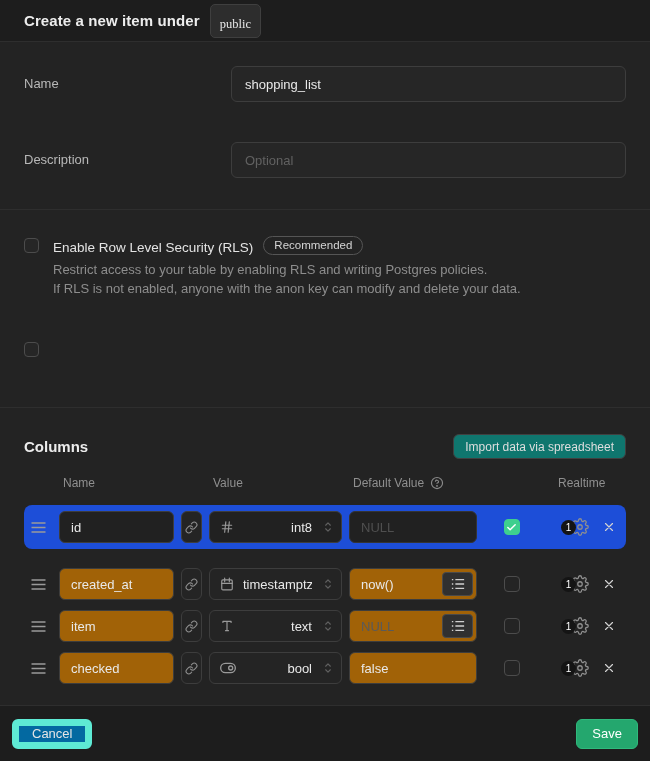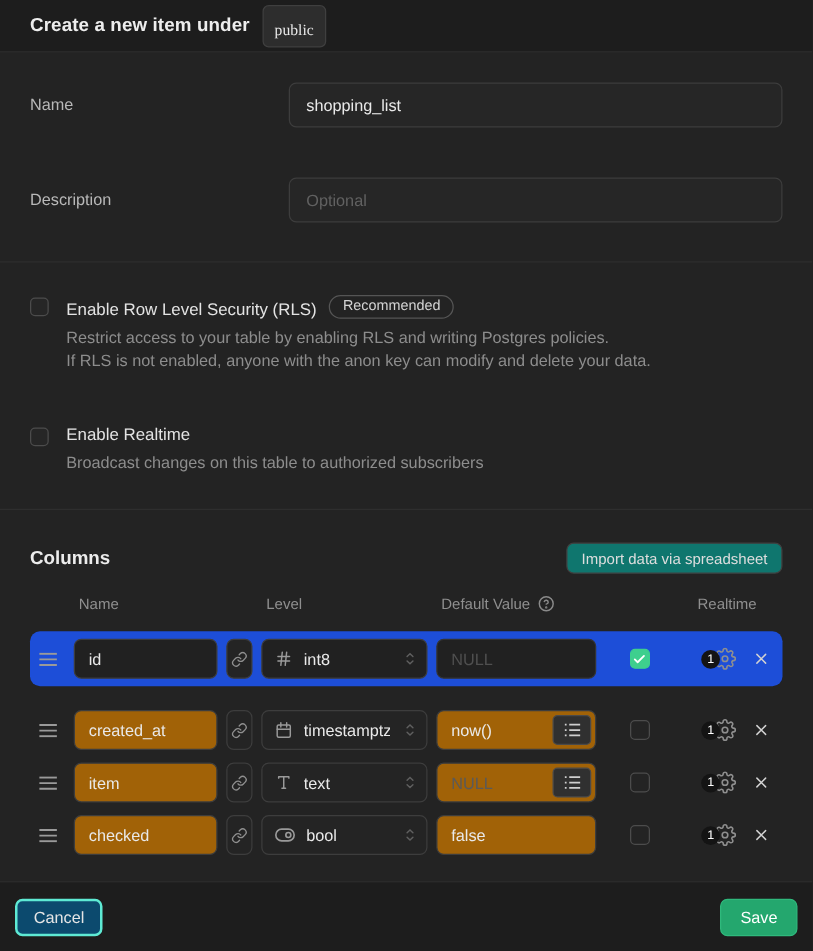--- a/index.html
+++ b/index.html
@@ -101,21 +101,21 @@
   .link-btn {
     width: 21px; height: 32px;
     background: #242424; border: 1px solid #3d3d3d; border-radius: 6px;
     display: flex; align-items: center; justify-content: center;
     color: #8f8f8f; cursor: pointer;
   }
 
   .type-select {
     height: 32px; background: #242424; border: 1px solid #3d3d3d; border-radius: 6px;
     display: flex; align-items: center; gap: 9px; padding: 0 6px 0 10px;
-    cursor: pointer; overflow: hidden;
+    cursor: pointer; overflow: hidden; text-align: right;
   }
   .type-icon { color: #9a9a9a; flex: 0 0 auto; display: flex; }
   .type-label { color: #e9e9e9; font-size: 13px; flex: 1; white-space: nowrap; overflow: hidden; }
   .select-chevrons { color: #5f5f5f; flex: 0 0 auto; display: flex; }
 
   .default-wrap { position: relative; }
   .suggest-btn {
     position: absolute; right: 4px; top: 4px;
     width: 31px; height: 24px;
     background: #303030; border: 1px solid #4a4a4a; border-radius: 4px;
@@ -145,21 +145,21 @@
   
   .dlg-footer {
     height: 55px; background: #1d1d1d;
     display: flex; align-items: center; justify-content: space-between;
     padding: 0 12px;
   }
   .btn {
     height: 30px; border-radius: 6px; font-size: 13px; font-family: inherit;
     cursor: pointer; display: inline-flex; align-items: center;
   }
-  .btn-cancel { background: #0c4a6e; border: 2px solid #5eead4; color: #e5e5e5; padding: 0 13px; }
+  .btn-cancel { background: #0369a1; border: 7px solid #5eead4; color: #e5e5e5; padding: 0 13px; }
   .btn-save { background: #24a76e; border: 1px solid #2fb97c; color: #fff; padding: 0 15px; }
 
   .help-icon { color: #8a8a8a; display: flex; cursor: pointer; }
   svg { display: block; }
 </style>
 </head>
 <body>
 
 <div class="dlg-header section">
   <span class="dlg-title">Create a new item under</span>
@@ -184,40 +184,34 @@
       <div class="toggle-title-row">
         <span class="toggle-title">Enable Row Level Security (RLS)</span>
         <span class="pill-badge">Recommended</span>
       </div>
       <div class="toggle-desc">Restrict access to your table by enabling RLS and writing Postgres policies.</div>
       <div class="toggle-desc" style="margin-top:0">If RLS is not enabled, anyone with the anon key can modify and delete your data.</div>
     </div>
   </div>
   <div class="toggle-block">
     <div class="cbox"></div>
-    <div>
-      <div class="toggle-title-row">
-        <span class="toggle-title">Enable Realtime</span>
-      </div>
-      <div class="toggle-desc">Broadcast changes on this table to authorized subscribers</div>
-    </div>
   </div>
 </div>
 
 <div class="sec-columns section">
   <div class="columns-head">
     <span class="columns-title">Columns</span>
     <button class="import-btn">Import data via spreadsheet</button>
   </div>
 
   <div class="col-grid col-headers">
     <div></div>
     <div class="hdr">Name</div>
     <div></div>
-    <div class="hdr">Level</div>
+    <div class="hdr">Value</div>
     <div class="hdr">
       <span>Default Value</span>
       <span class="help-icon">
         <svg width="14" height="14" viewBox="0 0 24 24" fill="none" stroke="currentColor" stroke-width="2" stroke-linecap="round">
             <circle cx="12" cy="12" r="9.5"></circle>
             <path d="M9.3 9a2.8 2.8 0 0 1 5.4.9c0 1.8-2.7 2.6-2.7 2.6"></path>
             <circle cx="12" cy="17" r="0.6" fill="currentColor"></circle>
           </svg>
       </span>
     </div>

